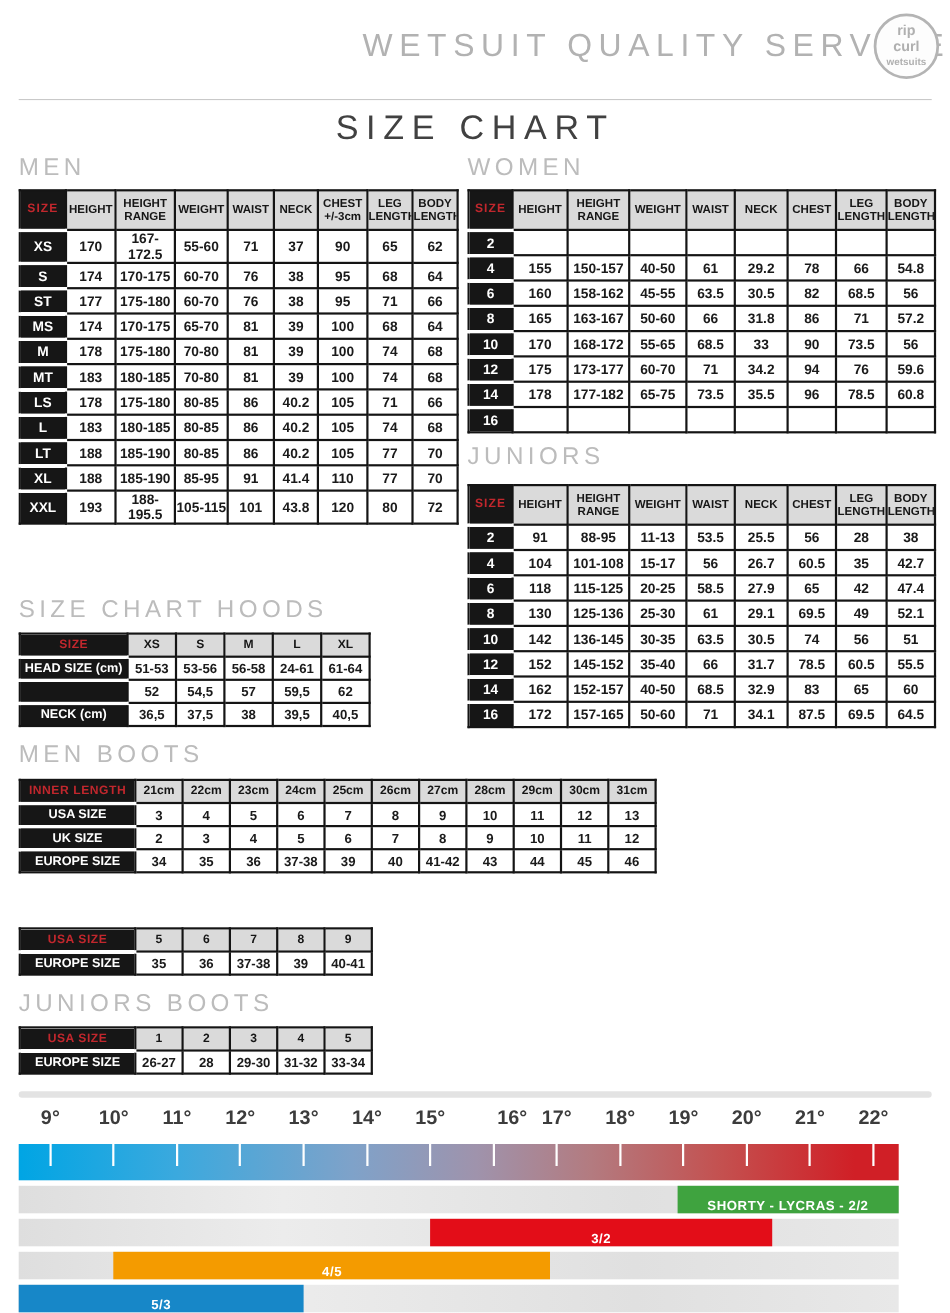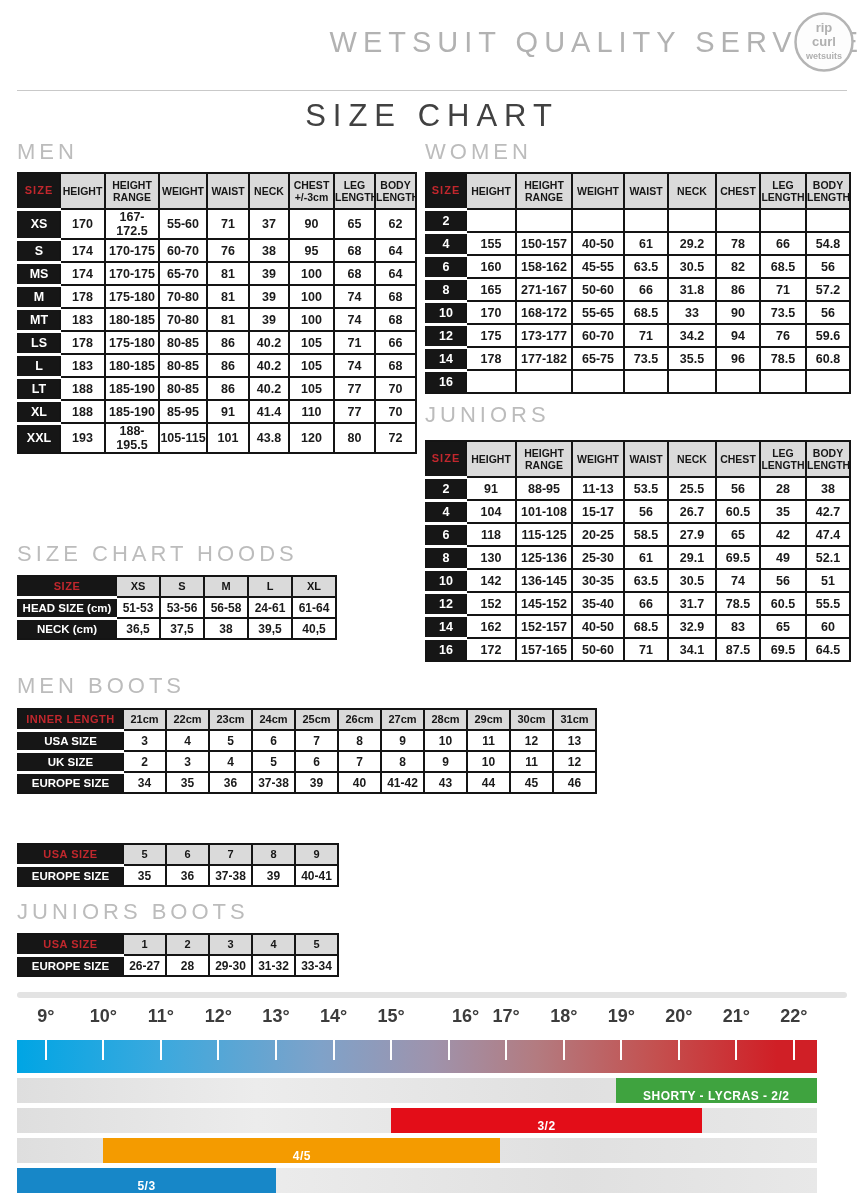--- a/index.html
+++ b/index.html
@@ -136,20 +136,31 @@
           <td>174</td>
           <td>170-175</td>
           <td>60-70</td>
           <td>76</td>
           <td>38</td>
           <td>95</td>
           <td>68</td>
           <td>64</td>
         </tr>
         <tr>
+          <th>ST</th>
+          <td>177</td>
+          <td>175-180</td>
+          <td>60-70</td>
+          <td>76</td>
+          <td>38</td>
+          <td>95</td>
+          <td>71</td>
+          <td>66</td>
+        </tr>
+        <tr>
           <th>MS</th>
           <td>174</td>
           <td>170-175</td>
           <td>65-70</td>
           <td>81</td>
           <td>39</td>
           <td>100</td>
           <td>68</td>
           <td>64</td>
         </tr>
@@ -290,21 +301,21 @@
           <td>45-55</td>
           <td>63.5</td>
           <td>30.5</td>
           <td>82</td>
           <td>68.5</td>
           <td>56</td>
         </tr>
         <tr>
           <th>8</th>
           <td>165</td>
-          <td>271-167</td>
+          <td>163-167</td>
           <td>50-60</td>
           <td>66</td>
           <td>31.8</td>
           <td>86</td>
           <td>71</td>
           <td>57.2</td>
         </tr>
         <tr>
           <th>10</th>
           <td>170</td>
@@ -490,20 +501,28 @@
         </tr>
       </thead>
       <tbody>
         <tr>
           <th>HEAD SIZE (cm)</th>
           <td>51-53</td>
           <td>53-56</td>
           <td>56-58</td>
           <td>24-61</td>
           <td>61-64</td>
+        </tr>
+        <tr>
+          <th></th>
+          <td>52</td>
+          <td>54,5</td>
+          <td>57</td>
+          <td>59,5</td>
+          <td>62</td>
         </tr>
         <tr>
           <th>NECK (cm)</th>
           <td>36,5</td>
           <td>37,5</td>
           <td>38</td>
           <td>39,5</td>
           <td>40,5</td>
         </tr>
       </tbody>

